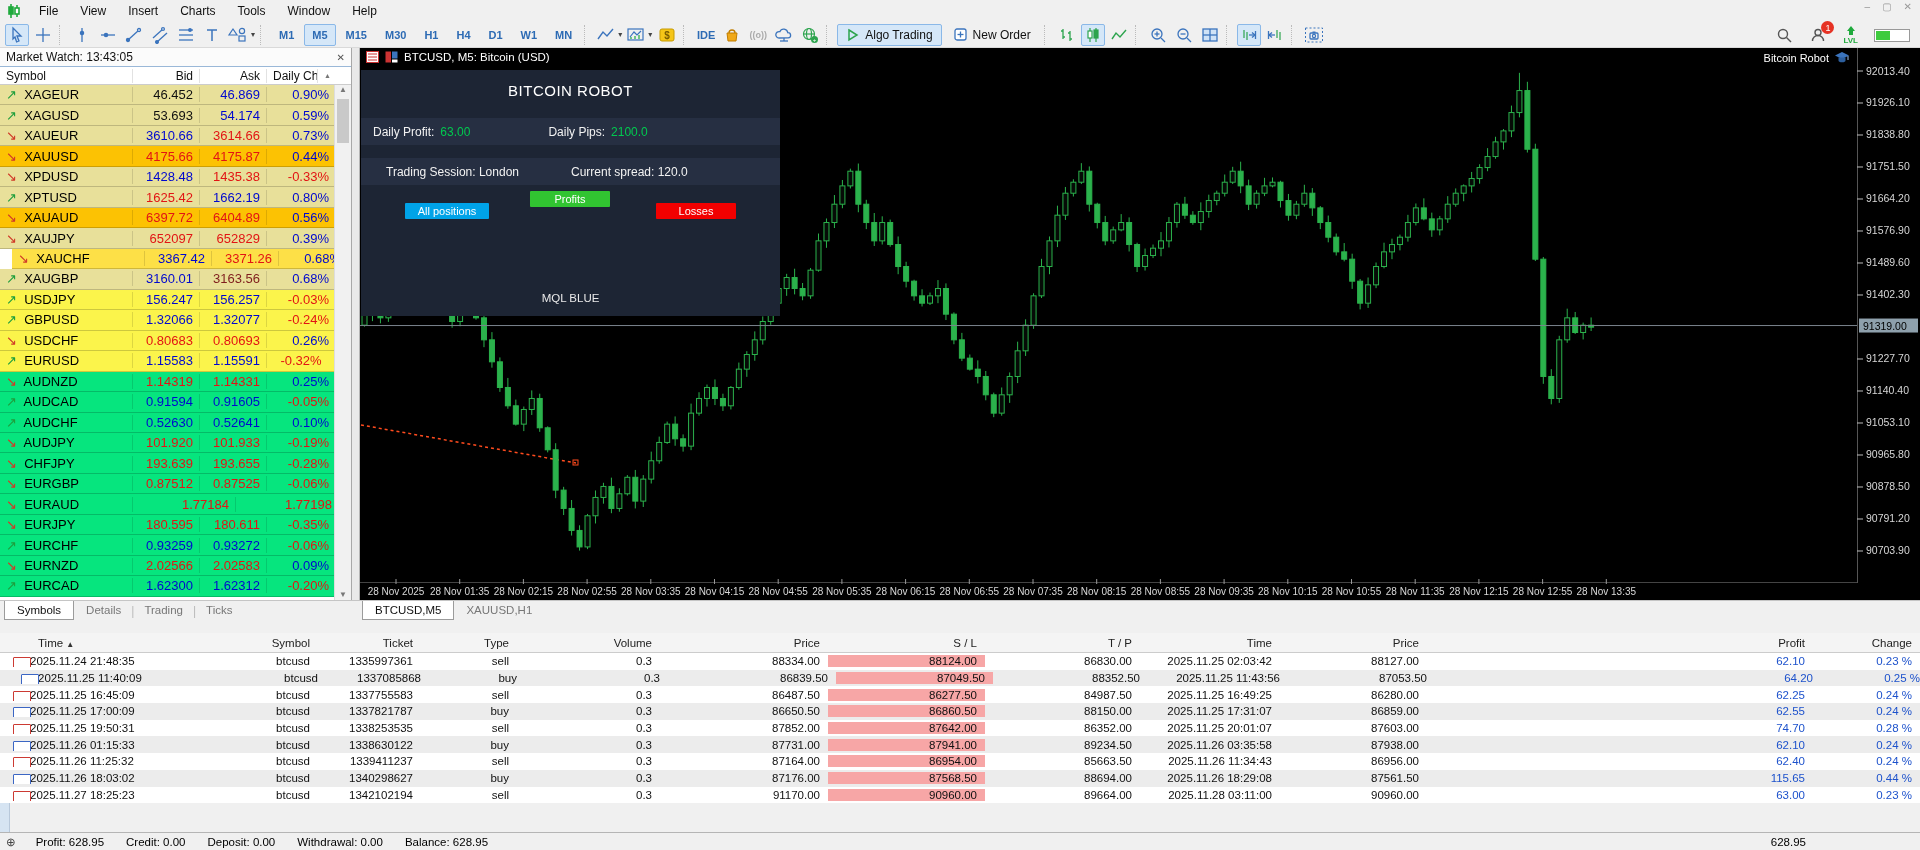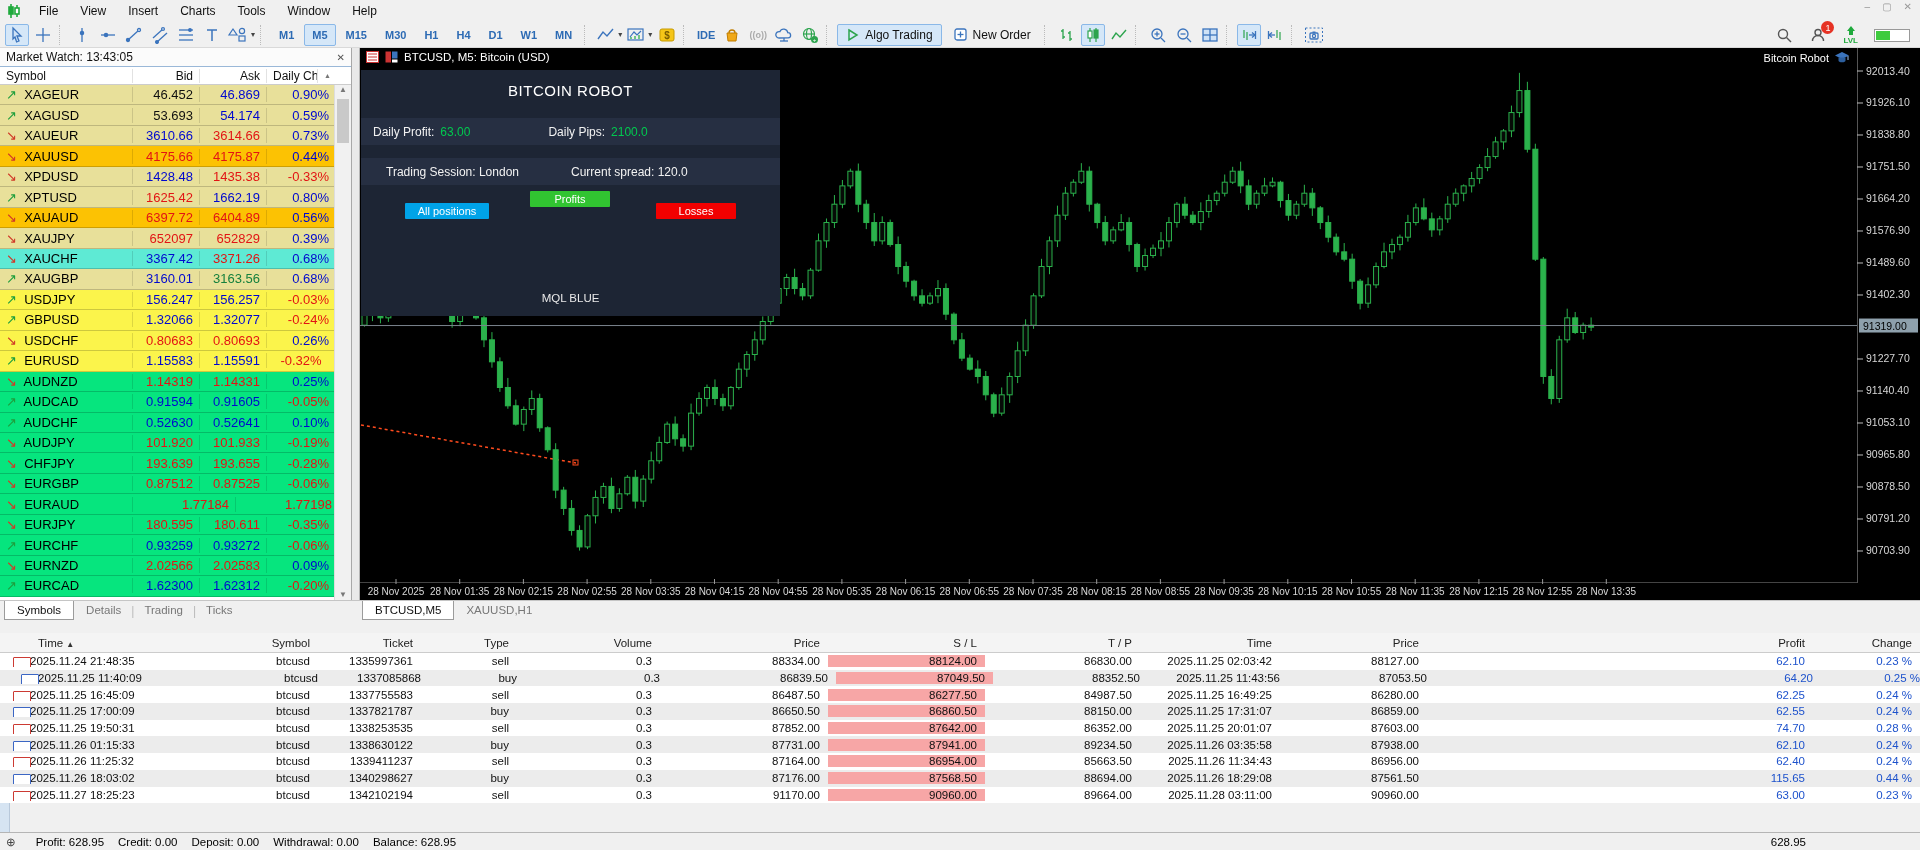--- a/index.html
+++ b/index.html
@@ -431,30 +431,30 @@
           <span style="color:#e21414">6397.72</span>
           <span style="color:#e21414">6404.89</span>
           <span style="color:#0008cf;border-right:none;">0.56%</span>
         </div>
         <div class="mw-row" style="background: rgb(232, 224, 154);">
           <span class="sym"><i style="font-style:normal;color:#d03a28;">↘</i>&nbsp; XAUJPY</span>
           <span style="color:#e21414">652097</span>
           <span style="color:#e21414">652829</span>
           <span style="color:#0008cf;border-right:none;">0.39%</span>
         </div>
-        <div class="mw-row" style="background: #5eead4;">
+        <div class="mw-row" style="background: #fde047; margin-left: 12px;">
           <span class="sym"><i style="font-style:normal;color:#d03a28;">↘</i>&nbsp; XAUCHF</span>
           <span style="color:#0008cf">3367.42</span>
           <span style="color:#e21414">3371.26</span>
           <span style="color:#0008cf;border-right:none;">0.68%</span>
         </div>
         <div class="mw-row" style="background: rgb(232, 224, 154);">
           <span class="sym"><i style="font-style:normal;color:#1e9e3c;">↗</i>&nbsp; XAUGBP</span>
           <span style="color:#0008cf">3160.01</span>
-          <span style="color:#15803d">3163.56</span>
+          <span style="color:#7f1d1d">3163.56</span>
           <span style="color:#0008cf;border-right:none;">0.68%</span>
         </div>
         <div class="mw-row" style="background: rgb(251, 244, 75);">
           <span class="sym"><i style="font-style:normal;color:#1e9e3c;">↗</i>&nbsp; USDJPY</span>
           <span style="color:#0008cf">156.247</span>
           <span style="color:#0008cf">156.257</span>
           <span style="color:#e21414;border-right:none;">-0.03%</span>
         </div>
         <div class="mw-row" style="background: rgb(251, 244, 75);">
           <span class="sym"><i style="font-style:normal;color:#1e9e3c;">↗</i>&nbsp; GBPUSD</span>
@@ -1175,21 +1175,21 @@
         <span>89664.00</span>
         <span>2025.11.28 03:11:00</span>
         <span>90960.00</span>
         <span class="blue">63.00</span>
         <span class="blue">0.23 %</span>
       </div>
     </div>
 
   <div id="status" class="abs">
     <span style="color:#444;">⊕</span>
-    <span id="status-segs" style="display:flex;gap:14px;">
+    <span id="status-segs" style="display:flex;gap:22px;">
         <span>Profit: 628.95</span>
         <span>Credit: 0.00</span>
         <span>Deposit: 0.00</span>
         <span>Withdrawal: 0.00</span>
         <span>Balance: 628.95</span>
       </span>
     <span id="status-right">628.95</span>
   </div>
 
 </div>

